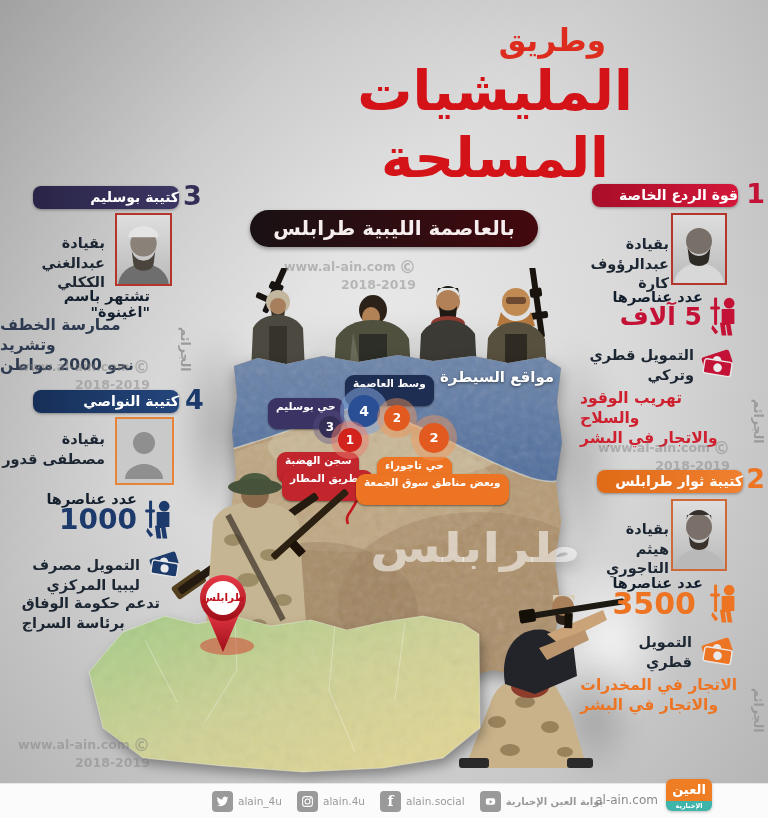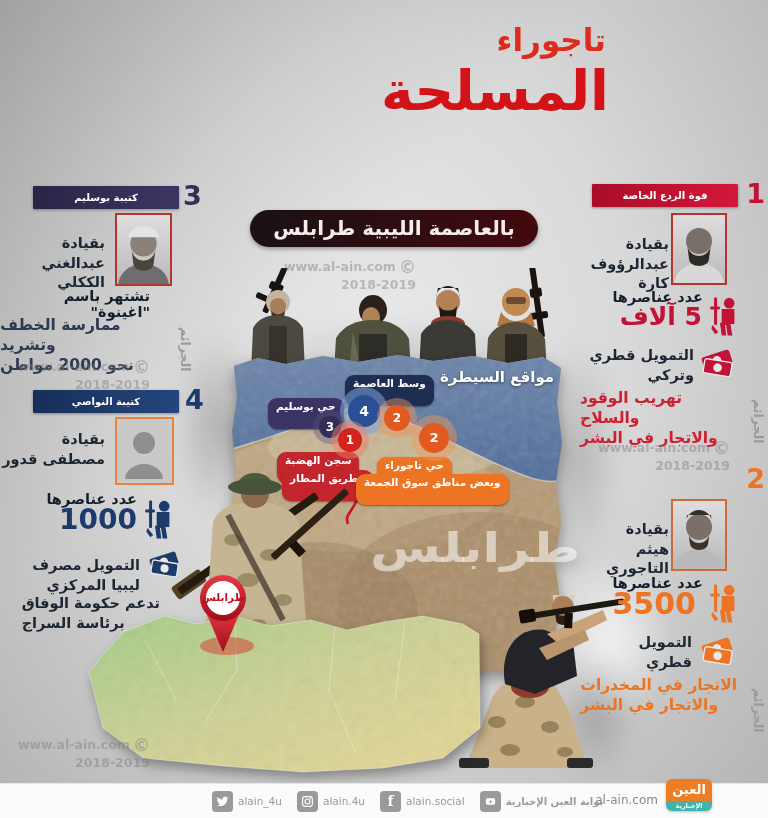--- a/index.html
+++ b/index.html
@@ -14,22 +14,22 @@
   .smoke{position:absolute;border-radius:50%;filter:blur(10px);z-index:1;}
   
   .kicker{color:#dd2c1e;font-weight:bold;font-size:31px;}
   .t-main{color:#d41318;font-weight:bold;font-size:55px;line-height:1.22;}
   .sub-pill{background:linear-gradient(to left,#43090e,#191114);color:#f6eeee;font-weight:bold;
             font-size:20px;text-align:center;line-height:37px;border-radius:19px;
             box-shadow:0 2px 4px rgba(0,0,0,.35);margin-left:28px;}
   
   .sec{position:absolute;z-index:7;}
   .sec-num{position:absolute;font-size:27px;font-weight:bold;line-height:1;}
-  .sec-pill{position:absolute;width:146px;height:23px;border-radius:1px;color:#fff;
-            font-size:10px;font-weight:bold;text-align:center;line-height:23px;
+  .sec-pill{position:absolute;width:146px;height:23px;border-radius:8px;color:#fff;
+            font-size:14px;font-weight:bold;line-height:23px;
             box-shadow:0 1px 3px rgba(0,0,0,.35);}
   .c-red{color:#c31235;} .bg-red{background:linear-gradient(to left,#d4173a,#a80e28);}
   .c-orange{color:#ed7423;} .bg-orange{background:linear-gradient(to left,#f08030,#e06a16);}
   .c-purple{color:#332e55;} .bg-purple{background:linear-gradient(to left,#3c3664,#2a2547);}
   .c-navy{color:#1c3a6b;} .bg-navy2{background:linear-gradient(to left,#24467c,#162f58);}
   .photo{position:absolute;width:52px;height:68px;background:linear-gradient(#dedede,#b9b9b9);
          border:2px solid #b5342c;overflow:hidden;}
   .photo svg{display:block;width:100%;height:100%;}
   .avatar{position:absolute;width:55px;height:64px;background:#c9c9c9;border:2px solid #e8833a;}
   .lead{position:absolute;font-size:14.5px;font-weight:bold;color:#1d2733;line-height:1.35;text-align:right;}
@@ -86,21 +86,22 @@
 <div class="page">
 
   <div class="smoke" style="left:172px;top:330px;width:95px;height:190px;background:radial-gradient(closest-side,rgba(128,128,128,.5),transparent);"></div>
   <div class="smoke" style="left:528px;top:340px;width:95px;height:235px;background:radial-gradient(closest-side,rgba(132,132,132,.45),transparent);"></div>
   <div class="smoke" style="left:195px;top:570px;width:85px;height:115px;background:radial-gradient(closest-side,rgba(118,118,118,.4),transparent);"></div>
   <div class="smoke" style="left:548px;top:555px;width:125px;height:170px;background:radial-gradient(closest-side,rgba(250,250,250,.85),transparent);"></div>
   <div class="smoke" style="left:552px;top:655px;width:85px;height:125px;background:radial-gradient(closest-side,rgba(112,112,112,.42),transparent);"></div>
   <div class="smoke" style="left:250px;top:318px;width:300px;height:70px;background:radial-gradient(closest-side,rgba(150,150,150,.35),transparent);"></div>
 
   <div class="abs" style="left:350px;top:22px;width:290px;text-align:center;z-index:7;">
-    <div class="kicker" style="text-align:right;padding-right:34px;">تاجوراء</div>
+    <div class="kicker" style="text-align:right;padding-right:34px;">وطريق</div>
+    <div class="t-main">المليشيات</div>
     <div class="t-main">المسلحة</div>
   </div>
   <div class="sub-pill abs" style="left:222px;top:210px;width:288px;height:37px;z-index:7;">بالعاصمة الليبية طرابلس</div>
 
   <div class="wm" style="left:284px;top:258px;"><span class="sym">©</span><span class="ml">www.al-ain.com
 2018-2019</span></div>
 
   <svg class="abs" style="left:233px;top:268px;width:327px;height:104px;z-index:2;" viewBox="0 0 327 104">
 
     <g>
@@ -329,20 +330,21 @@
 وتركي</div>
     <div class="crimes ml" style="right:31px;top:208px;color:#cf2030;">تهريب الوقود والسلاح
 والاتجار في البشر</div>
     <div class="vside" style="right:2px;top:206px;">الجرائم</div>
     <div class="wm" style="right:38px;top:259px;"><span class="sym">©</span><span class="ml">www.al-ain.com
 2018-2019</span></div>
   </section>
 
   <section class="sec" style="right:0;top:463px;width:188px;height:280px;">
     <div class="sec-num c-orange" style="right:3px;top:2px;">2</div>
+    <div class="sec-pill bg-orange" style="right:25px;top:7px;">كتيبة ثوار طرابلس</div>
     <div class="photo" style="right:41px;top:36px;border-color:#cc6a3a;">
       <svg viewBox="0 0 52 68">
           <ellipse cx="26" cy="70" rx="25" ry="22" fill="#b9b9b9"></ellipse>
           <circle cx="26" cy="26" r="13" fill="#7a7069"></circle>
           <path d="M13,22 a13,13 0 0 1 26,0 l-1,-8 -24,0 z" fill="#35302b"></path>
           <path d="M15,30 a11,12 0 0 0 22,0 l-2,13 a9,6 0 0 1 -18,0 z" fill="#3a332d"></path>
         </svg>
     </div>
     <div class="lead ml" style="right:99px;top:57px;">بقيادة
 هيثم التاجوري</div>

